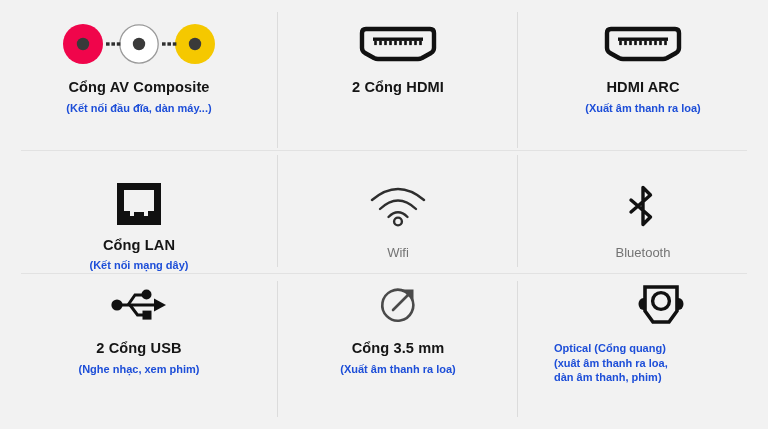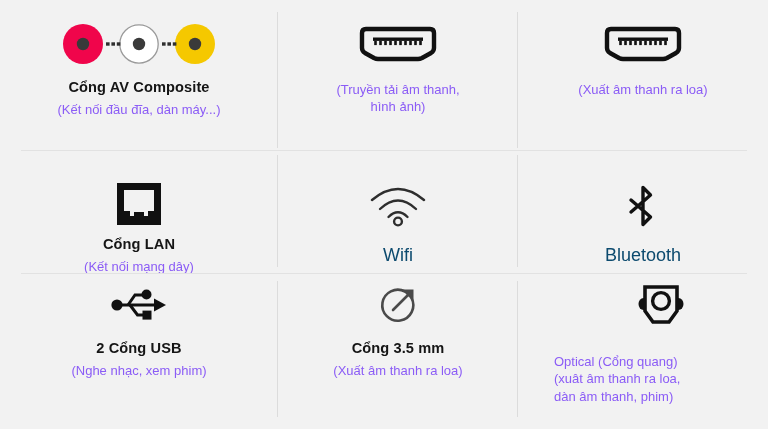--- a/index.html
+++ b/index.html
@@ -49,31 +49,31 @@
     line-height: 1.34;
   }
   .title {
     font-size: 14.6px;
     font-weight: bold;
     color: #151515;
     letter-spacing: 0.1px;
     white-space: nowrap;
   }
   .subtitle {
-    font-size: 13px;
-    font-weight: normal;
-    color: #8b5cf6;
+    font-size: 11px;
+    font-weight: bold;
+    color: #1d4ed8;
     margin-top: 3px;
   }
   .subtitle .ln { display: block; white-space: nowrap; }
 
   
   .plain-label {
-    font-size: 18px;
-    color: #0c4a6e;
+    font-size: 13px;
+    color: #737373;
     margin-top: 14px;
     text-align: left;
   }
 
   
   .cell.optical { align-items: flex-start; padding-left: 36px; }
   .cell.optical .icon-wrap { width: 100%; justify-content: center; padding-right: 30px; }
   .cell.optical .labels { text-align: left; margin-top: 10px; }
 
   
@@ -143,24 +143,21 @@
           <rect x="38.2" y="14.9" width="2.6" height="4.2"></rect>
           <rect x="43.2" y="14.9" width="2.6" height="4.2"></rect>
           <rect x="48.2" y="14.9" width="2.6" height="4.2"></rect>
           <rect x="53.2" y="14.9" width="2.6" height="4.2"></rect>
           <rect x="58.2" y="14.9" width="2.6" height="4.2"></rect>
           <rect x="63.2" y="14.9" width="2.6" height="4.2"></rect>
         </g>
       </svg>
     </div>
     <div class="labels">
-      <div class="subtitle">
-        <span class="ln">(Truyền tải âm thanh,</span>
-        <span class="ln">hình ảnh)</span>
-      </div>
+      <div class="title">2 Cổng HDMI</div>
     </div>
   </div>
 
   <div class="cell r1">
     <div class="icon-wrap">
       <svg width="84" height="36" viewBox="0 0 84 36" aria-hidden="true">
         <path d="M6 7 Q6 3 10 3 L74 3 Q78 3 78 7 L78 22 Q78 25 75 27 L66 32 Q64 33 62 33 L22 33 Q20 33 18 32 L9 27 Q6 25 6 22 Z" fill="none" stroke="#111111" stroke-width="4.4" stroke-linejoin="round"></path>
         <g fill="#111111">
           <rect x="17" y="11.5" width="50" height="3.4"></rect>
           <rect x="18.2" y="14.9" width="2.6" height="4.2"></rect>
@@ -170,20 +167,21 @@
           <rect x="38.2" y="14.9" width="2.6" height="4.2"></rect>
           <rect x="43.2" y="14.9" width="2.6" height="4.2"></rect>
           <rect x="48.2" y="14.9" width="2.6" height="4.2"></rect>
           <rect x="53.2" y="14.9" width="2.6" height="4.2"></rect>
           <rect x="58.2" y="14.9" width="2.6" height="4.2"></rect>
           <rect x="63.2" y="14.9" width="2.6" height="4.2"></rect>
         </g>
       </svg>
     </div>
     <div class="labels">
+      <div class="title">HDMI ARC</div>
       <div class="subtitle">
         <span class="ln">(Xuất âm thanh ra loa)</span>
       </div>
     </div>
   </div>
 
   <div class="cell r2">
     <div class="icon-wrap">
       <svg width="48" height="46" viewBox="0 0 48 46" aria-hidden="true">
         <rect x="2" y="2" width="44" height="42" fill="#111111"></rect>
@@ -262,21 +260,21 @@
   <div class="cell r3 optical">
     <div class="icon-wrap">
       <svg width="50" height="44" viewBox="0 0 50 44" aria-hidden="true">
         <ellipse cx="7.5" cy="21" rx="5" ry="6" fill="#111111"></ellipse>
         <ellipse cx="42.5" cy="21" rx="5" ry="6" fill="#111111"></ellipse>
         <path d="M9 4 H41 V28 L33 39 H17 L9 28 Z" fill="#f2f2f2" stroke="#111111" stroke-width="3.6" stroke-linejoin="miter"></path>
         <circle cx="25" cy="18" r="8.4" fill="none" stroke="#111111" stroke-width="3.4"></circle>
       </svg>
     </div>
     <div class="labels">
-      <div class="subtitle" style="margin-top:12px">
+      <div class="subtitle" style="margin-top:0">
         <span class="ln">Optical (Cổng quang)</span>
         <span class="ln">(xuât âm thanh ra loa,</span>
         <span class="ln">dàn âm thanh, phim)</span>
       </div>
     </div>
   </div>
 
   <div class="vline" id="v1"></div>
   <div class="vline" id="v2"></div>
   <div class="vline" id="v3"></div>

